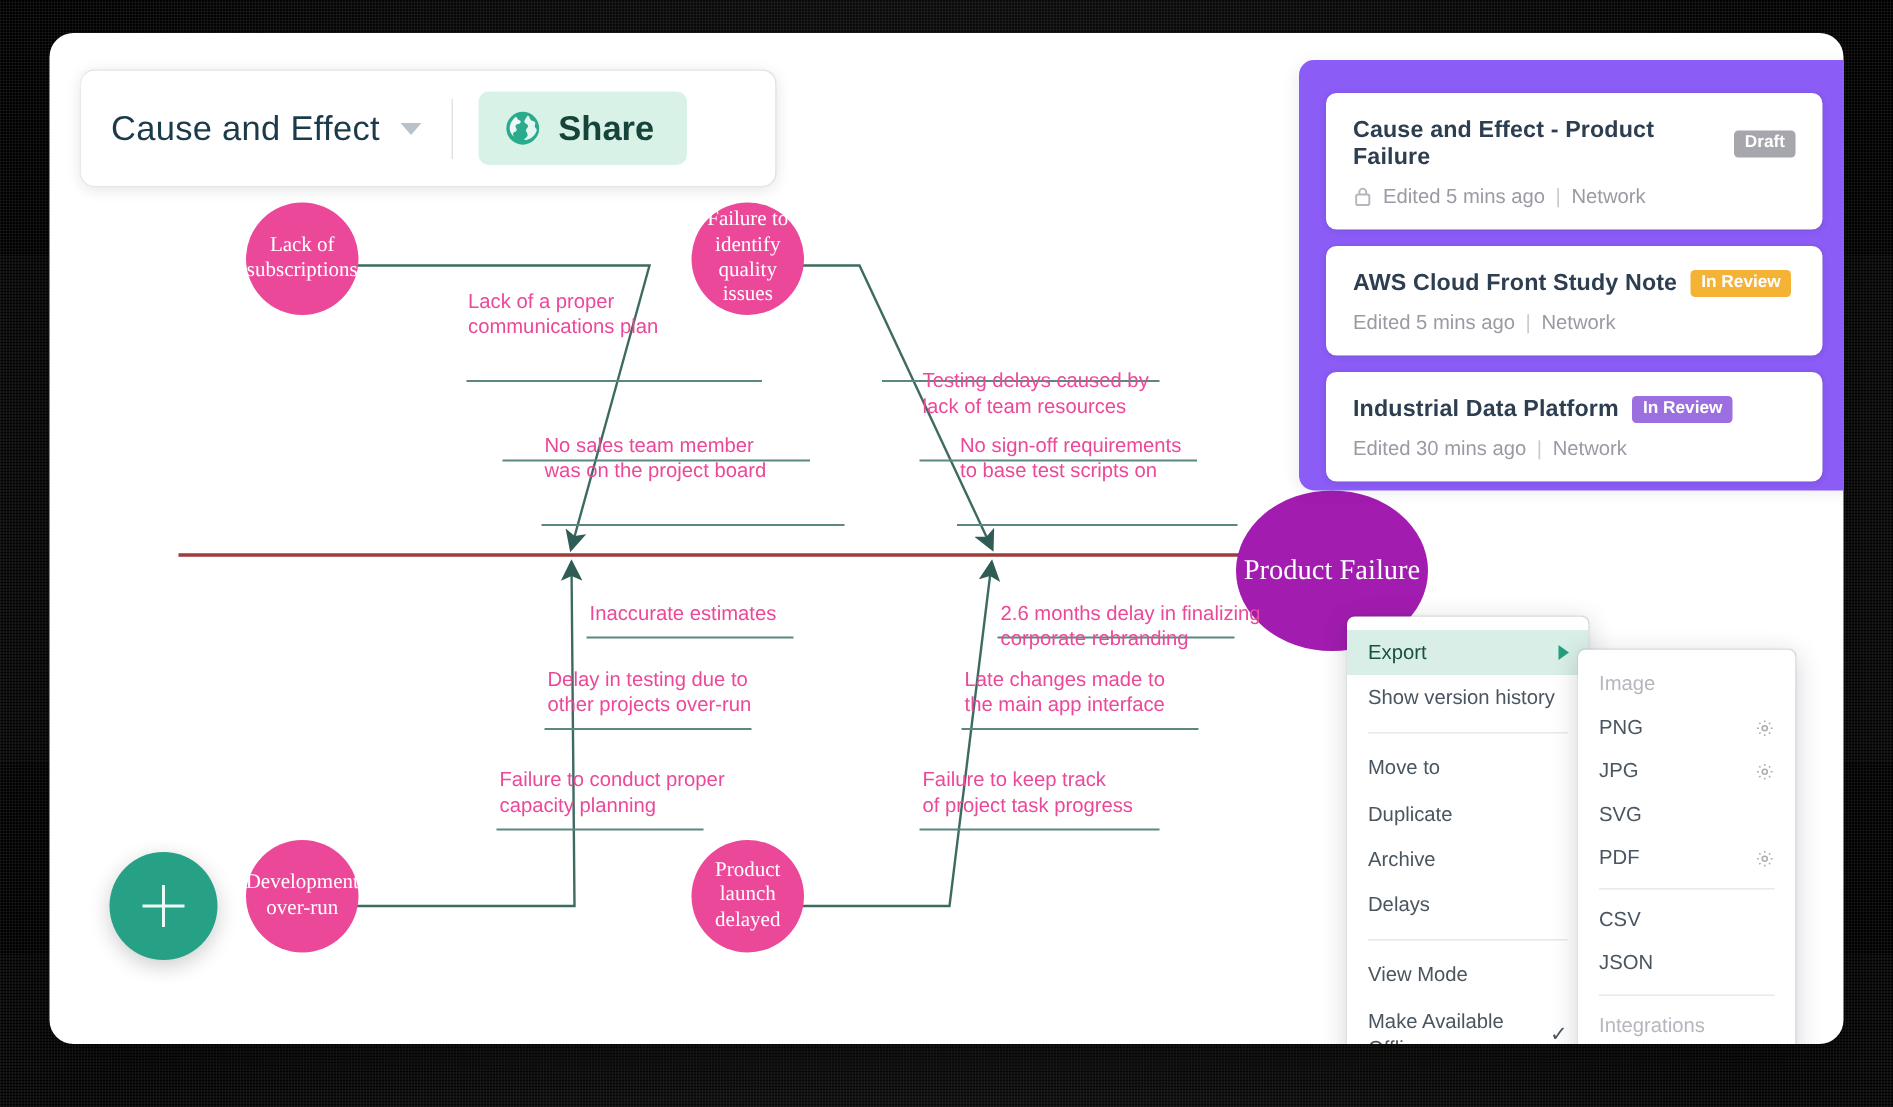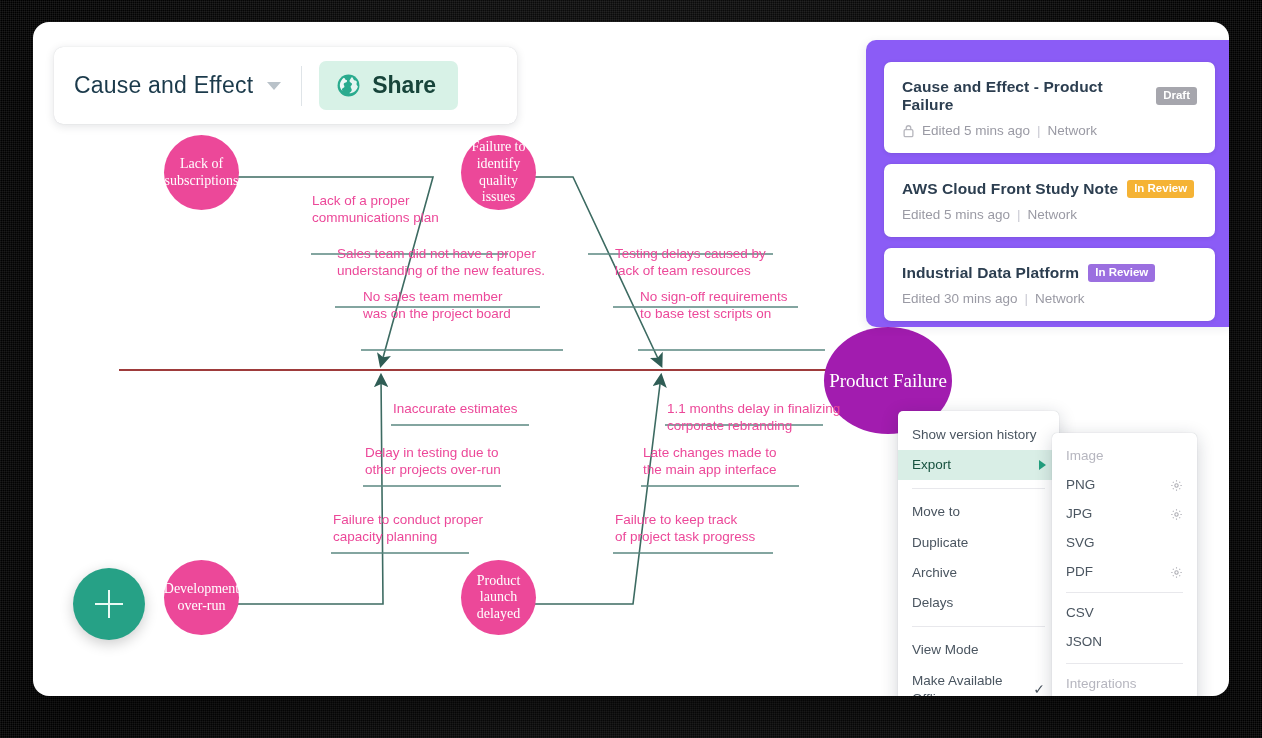--- a/index.html
+++ b/index.html
@@ -255,37 +255,35 @@
 quality
 issues</div>
     <div class="node" style="left:131px; top:538px; width:75px; height:75px;">Development
 over-run</div>
     <div class="node" style="left:428px; top:538px; width:75px; height:75px;">Product
 launch
 delayed</div>
 
     <div class="cause" style="left:279px; top:170px;">Lack of a proper
 communications plan</div>
-    <div class="cause" style="left:304px; top:223px;">Sales team did not have a proper
-understanding of the new features.</div>
     <div class="cause" style="left:330px; top:266px;">No sales team member
 was on the project board</div>
 
     <div class="cause" style="left:582px; top:223px;">Testing delays caused by
 lack of team resources</div>
     <div class="cause" style="left:607px; top:266px;">No sign-off requirements
 to base test scripts on</div>
 
     <div class="cause" style="left:360px; top:378px;">Inaccurate estimates</div>
     <div class="cause" style="left:332px; top:422px;">Delay in testing due to
 other projects over-run</div>
     <div class="cause" style="left:300px; top:489px;">Failure to conduct proper
 capacity planning</div>
 
-    <div class="cause" style="left:634px; top:378px;">1.1 months delay in finalizing
+    <div class="cause" style="left:634px; top:378px;">2.6 months delay in finalizing
 corporate rebranding</div>
     <div class="cause" style="left:610px; top:422px;">Late changes made to
 the main app interface</div>
     <div class="cause" style="left:582px; top:489px;">Failure to keep track
 of project task progress</div>
 
     <div id="fab"></div>
 
     <div id="side-panel">
 
@@ -326,26 +324,26 @@
         </div>
         <div class="doc-meta">
           <span>Edited 30 mins ago</span>
           <span class="pipe">|</span>
           <span>Network</span>
         </div>
       </div>
     </div>
 
     <div id="ctx-menu">
-      <div class="mi">
-        <span>Show version history</span>
-      </div>
       <div class="mi sel">
         <span>Export</span>
         <span class="arrow"></span>
+      </div>
+      <div class="mi">
+        <span>Show version history</span>
       </div>
       <div class="msep"></div>
       <div class="mi">
         <span>Move to</span>
       </div>
       <div class="mi">
         <span>Duplicate</span>
       </div>
       <div class="mi">
         <span>Archive</span>

